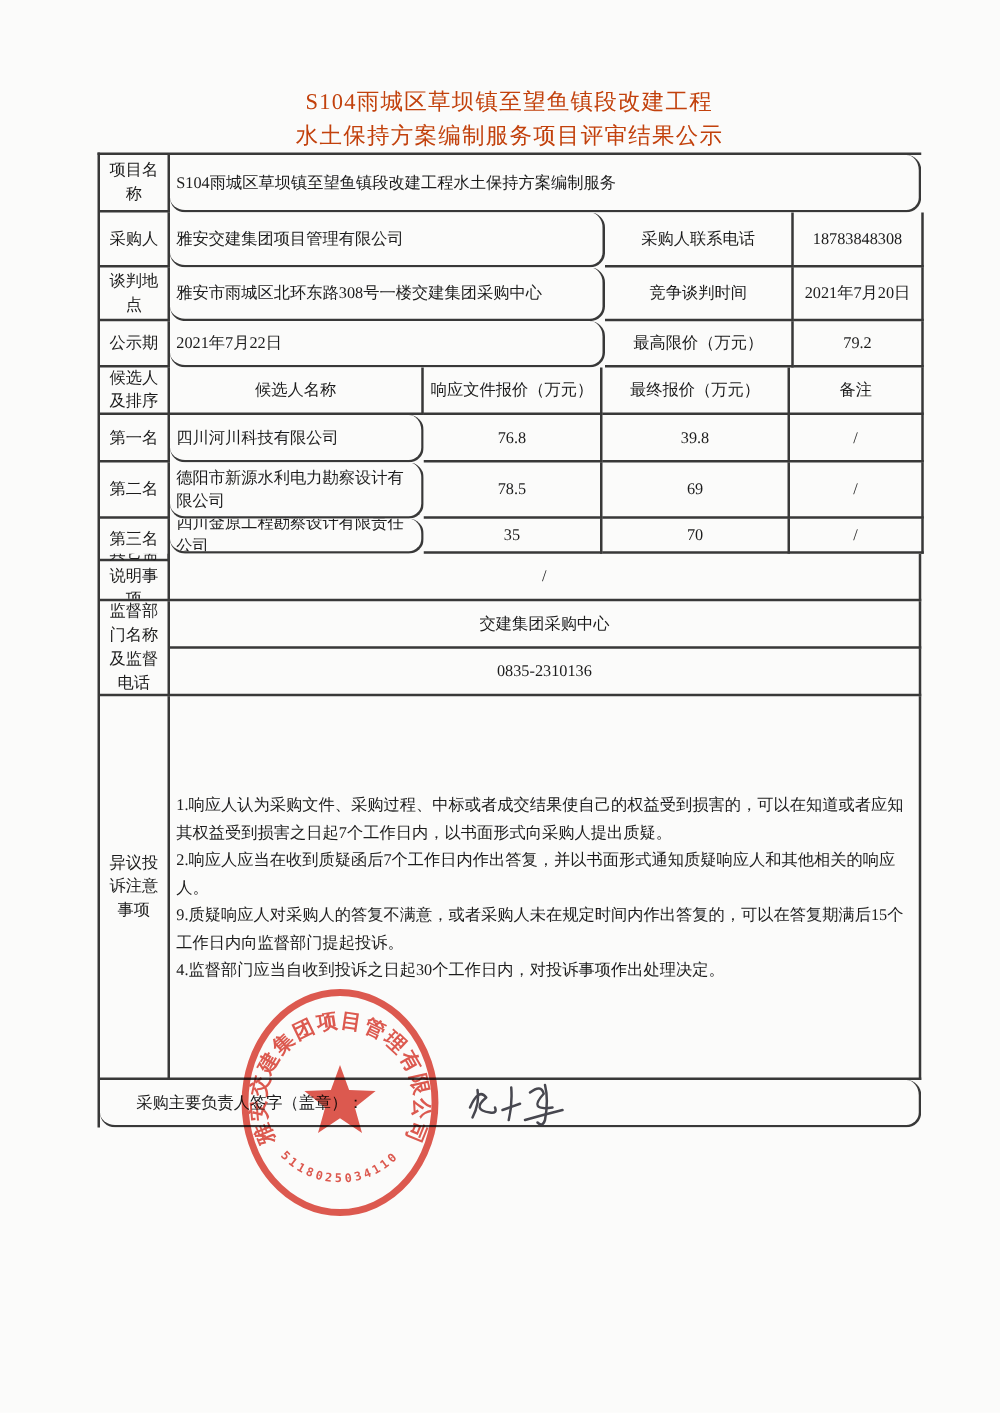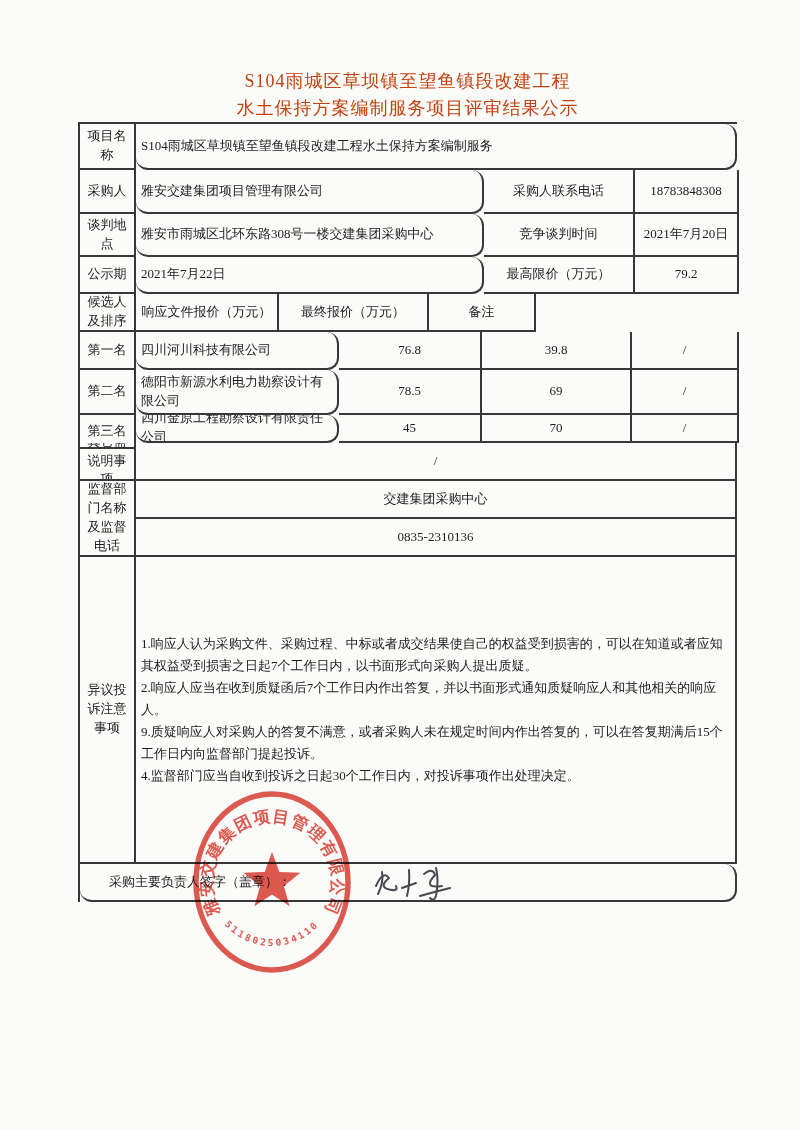--- a/index.html
+++ b/index.html
@@ -84,20 +84,21 @@
 
   <div class="row" style="height:37px">
     <div class="cell labc w-lab">公示期</div>
     <div class="cell lft w-c2">2021年7月22日</div>
     <div class="cell ctr w-c3">最高限价（万元）</div>
     <div class="cell ctr w-c4">79.2</div>
   </div>
 
   <div class="row" style="height:38px">
     <div class="cell labc w-lab">候选人及排序</div>
+    <div class="cell ctr k-name">候选人名称</div>
     <div class="cell ctr k-doc">响应文件报价（万元）</div>
     <div class="cell ctr k-fin">最终报价（万元）</div>
     <div class="cell ctr k-note">备注</div>
   </div>
 
   <div class="row" style="height:38px">
     <div class="cell labc w-lab">第一名</div>
     <div class="cell lft k-name">四川河川科技有限公司</div>
     <div class="cell ctr k-doc">76.8</div>
     <div class="cell ctr k-fin">39.8</div>
@@ -108,21 +109,21 @@
     <div class="cell labc w-lab">第二名</div>
     <div class="cell lft k-name">德阳市新源水利电力勘察设计有限公司</div>
     <div class="cell ctr k-doc">78.5</div>
     <div class="cell ctr k-fin">69</div>
     <div class="cell ctr k-note">/</div>
   </div>
 
   <div class="row" style="height:28px">
     <div class="cell labc w-lab">第三名</div>
     <div class="cell lft k-name">四川金原工程勘察设计有限责任公司</div>
-    <div class="cell ctr k-doc">45</div>
+    <div class="cell ctr k-doc">35</div>
     <div class="cell ctr k-fin">70</div>
     <div class="cell ctr k-note">/</div>
   </div>
 
   <div class="row" style="height:38px">
     <div class="cell labc w-lab">其它需说明事项</div>
     <div class="cell ctr grow">/</div>
   </div>
 
   <div class="row" style="height:76px">

